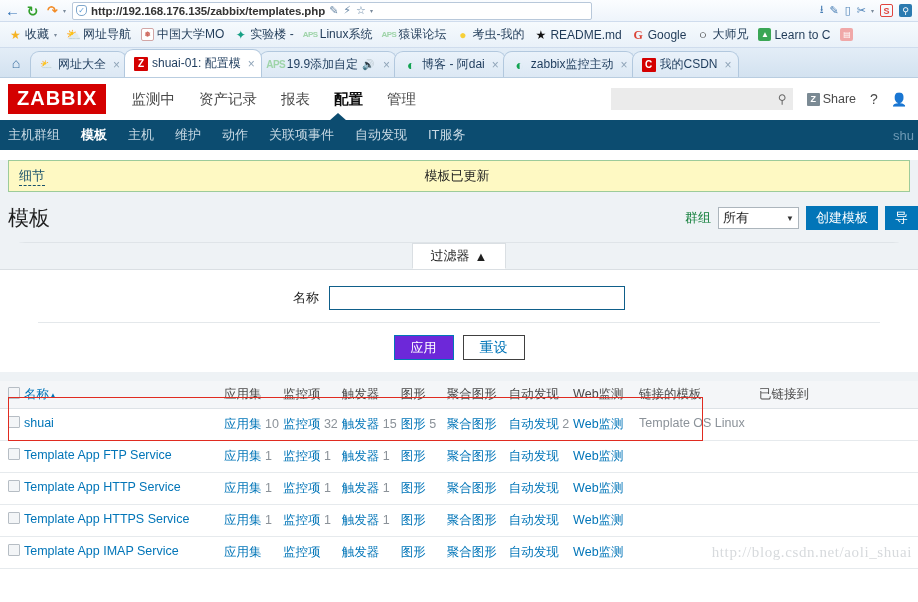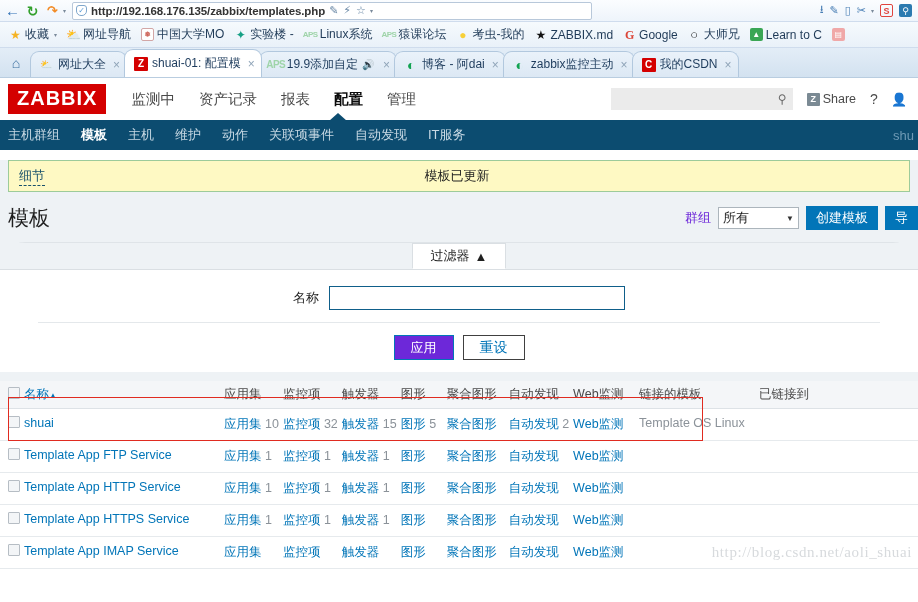--- a/index.html
+++ b/index.html
@@ -296,21 +296,21 @@
     color: #1f1f1f;
     font-weight: normal;
     margin: 0;
   }
   .page-head-right {
     margin-left: auto;
     display: flex; align-items: center;
     gap: 7px;
     padding-right: 0;
   }
-  .grp-label { font-size: 13px; color: #6d28d9; }
+  .grp-label { font-size: 13px; color: #15803d; }
   .grp-select {
     width: 81px; height: 22px;
     background: #fff;
     border: 1px solid #acb5bc;
     display: flex; align-items: center;
     padding: 0 4px;
     font-size: 13px; color: #1f1f1f;
     position: relative;
   }
   .grp-select .caret {
@@ -511,21 +511,21 @@
   <div class="bm">
     <span class="bm-ico ico-aps">APS</span>
     <span>猿课论坛</span>
   </div>
   <div class="bm">
     <span class="bm-ico ico-chick">●</span>
     <span>考虫-我的</span>
   </div>
   <div class="bm">
     <span class="bm-ico ico-gh">★</span>
-    <span>ZABBIX.md</span>
+    <span>README.md</span>
   </div>
   <div class="bm">
     <span class="bm-ico ico-g">G</span>
     <span>Google</span>
   </div>
   <div class="bm">
     <span class="bm-ico ico-gh2">○</span>
     <span>大师兄</span>
   </div>
   <div class="bm">

